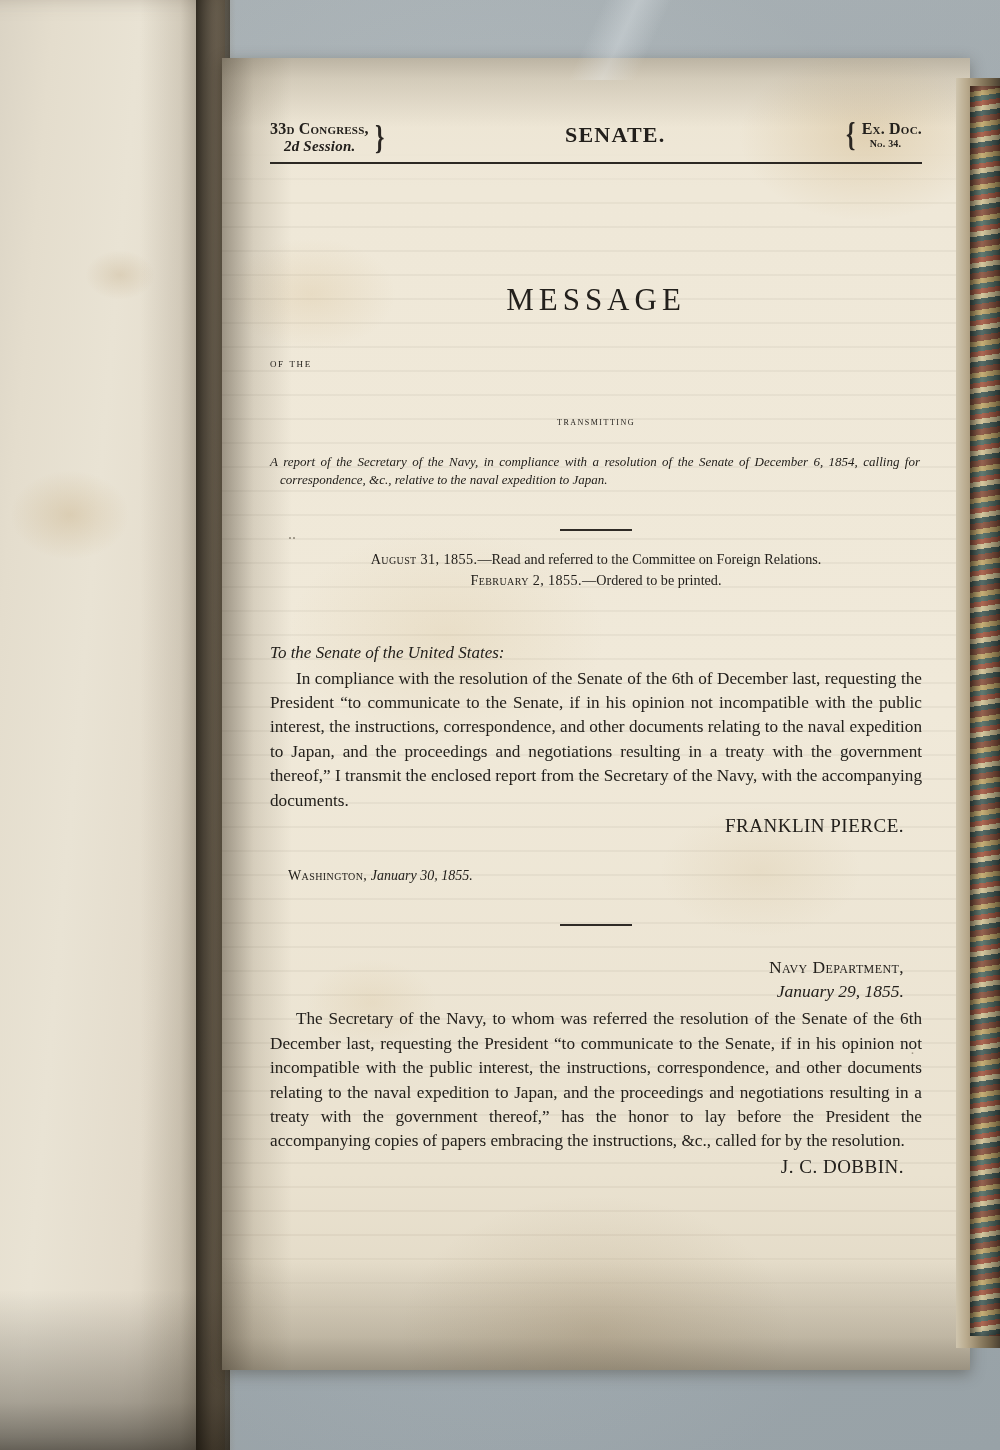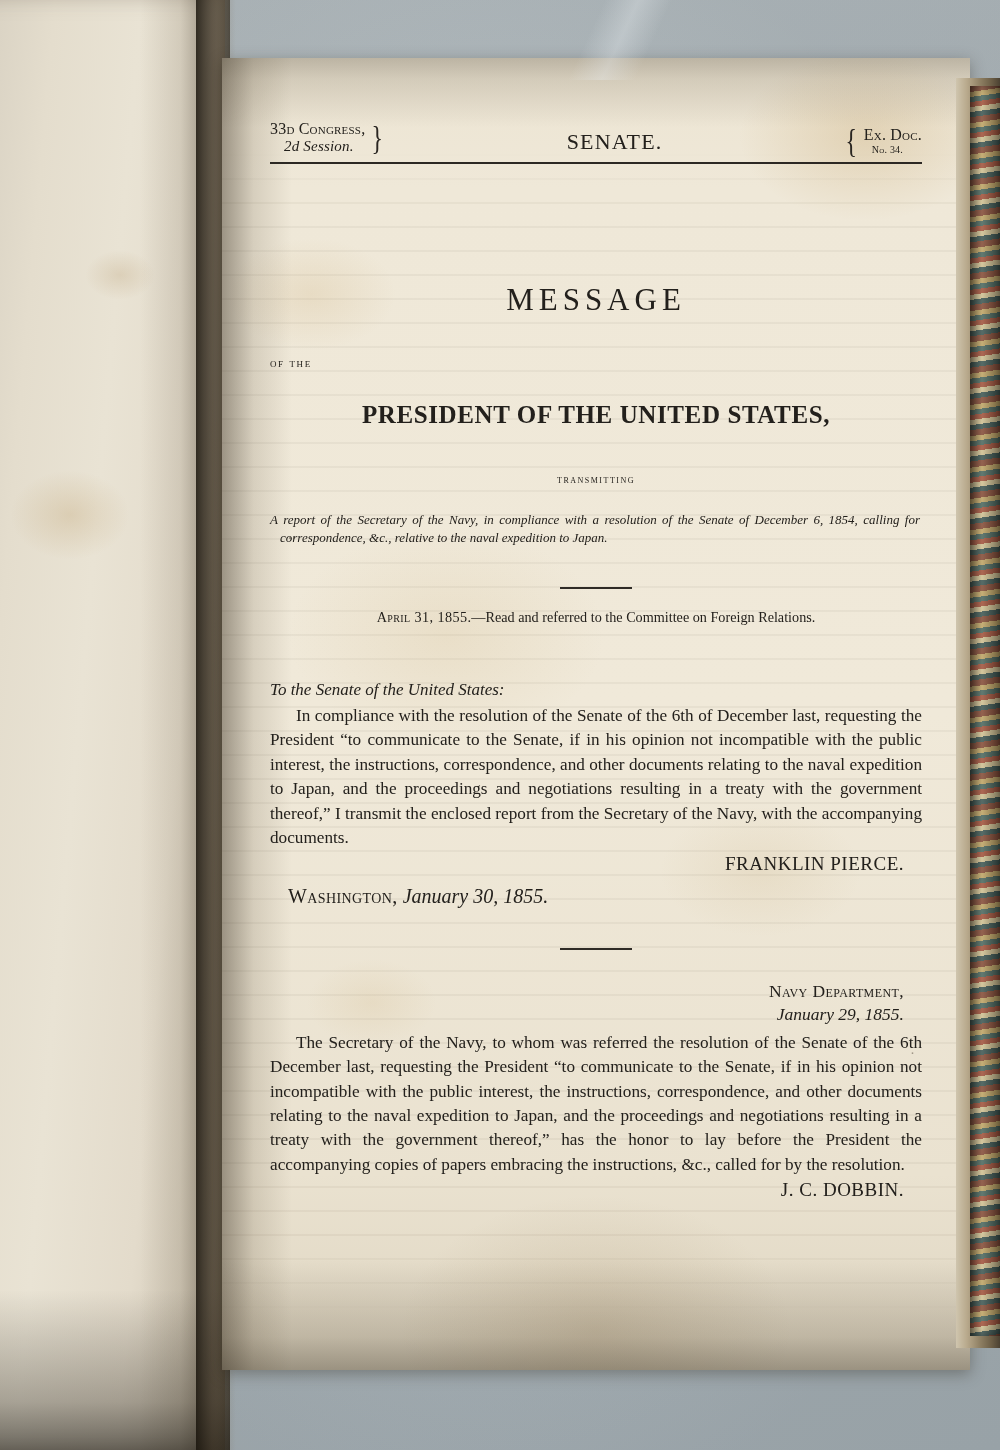--- a/index.html
+++ b/index.html
@@ -153,24 +153,25 @@
   .page-inner {
     position: absolute;
     left: 48px;
     top: 62px;
     width: 652px;
     color: #23201c;
   }
 
   .masthead {
     display: flex;
-    align-items: flex-end;
+    align-items: flex-start;
     justify-content: space-between;
     font-size: 15.5px;
     letter-spacing: 0.2px;
+    font-weight: bold;
   }
   .mh-left, .mh-right {
     display: flex;
     align-items: center;
     gap: 4px;
     white-space: nowrap;
   }
   .mh-lines { display: flex; flex-direction: column; }
   .mh-l1 { font-variant: small-caps; font-size: 16px; }
   .mh-l2 { font-style: italic; font-size: 15px; padding-left: 14px; }
@@ -263,22 +264,22 @@
   }
   .signature {
     text-align: right;
     font-variant: small-caps;
     font-size: 19px;
     letter-spacing: 0.5px;
     margin-top: 2px;
     padding-right: 18px;
   }
   .dateline-left {
-    margin-top: 10px;
-    font-size: 20px;
+    margin-top: 31px;
+    font-size: 14px;
     padding-left: 18px;
   }
   .dateline-left .sc { font-variant: small-caps; }
   .dateline-left .it { font-style: italic; }
 
   .dept-block {
     text-align: right;
     margin-top: 30px;
     font-size: 17.5px;
     padding-right: 18px;
@@ -353,30 +354,32 @@
             <div class="mh-l1">Ex. Doc.</div>
             <div class="mh-l2">No. 34.</div>
           </div>
         </div>
       </div>
 
       <hr class="rule-full">
 
       <div class="title-main">MESSAGE</div>
       <div class="of-the">of the</div>
-      <div class="title-sub">PRESIDENT OF THE UNITED STATES,</div>
       <div class="transmitting">transmitting</div>
 
       <div class="abstract">A report of the Secretary of the Navy, in compliance with a resolution of the Senate of December 6, 1854, calling for correspondence, &amp;c., relative to the naval expedition to Japan.</div>
 
       <div class="short-rule"></div>
 
       <div class="refer-line">
         <div>
-          <span class="sc">April 31, 1855.</span><span>—Read and referred to the Committee on Foreign Relations.</span>
+          <span class="sc">August 31, 1855.</span><span>—Read and referred to the Committee on Foreign Relations.</span>
+        </div>
+        <div>
+          <span class="sc">February 2, 1855.</span><span>—Ordered to be printed.</span>
         </div>
       </div>
 
       <div class="salutation">To the Senate of the United States:</div>
       <div class="body-par">In compliance with the resolution of the Senate of the 6th of December last, requesting the President “to communicate to the Senate, if in his opinion not incompatible with the public interest, the instructions, correspondence, and other documents relating to the naval expedition to Japan, and the proceedings and negotiations resulting in a treaty with the government thereof,” I transmit the enclosed report from the Secretary of the Navy, with the accompanying documents.</div>
       <div class="signature">FRANKLIN PIERCE.</div>
       <div class="dateline-left">
         <span class="sc">Washington,</span>
         <span class="it">January 30, 1855.</span>
       </div>

